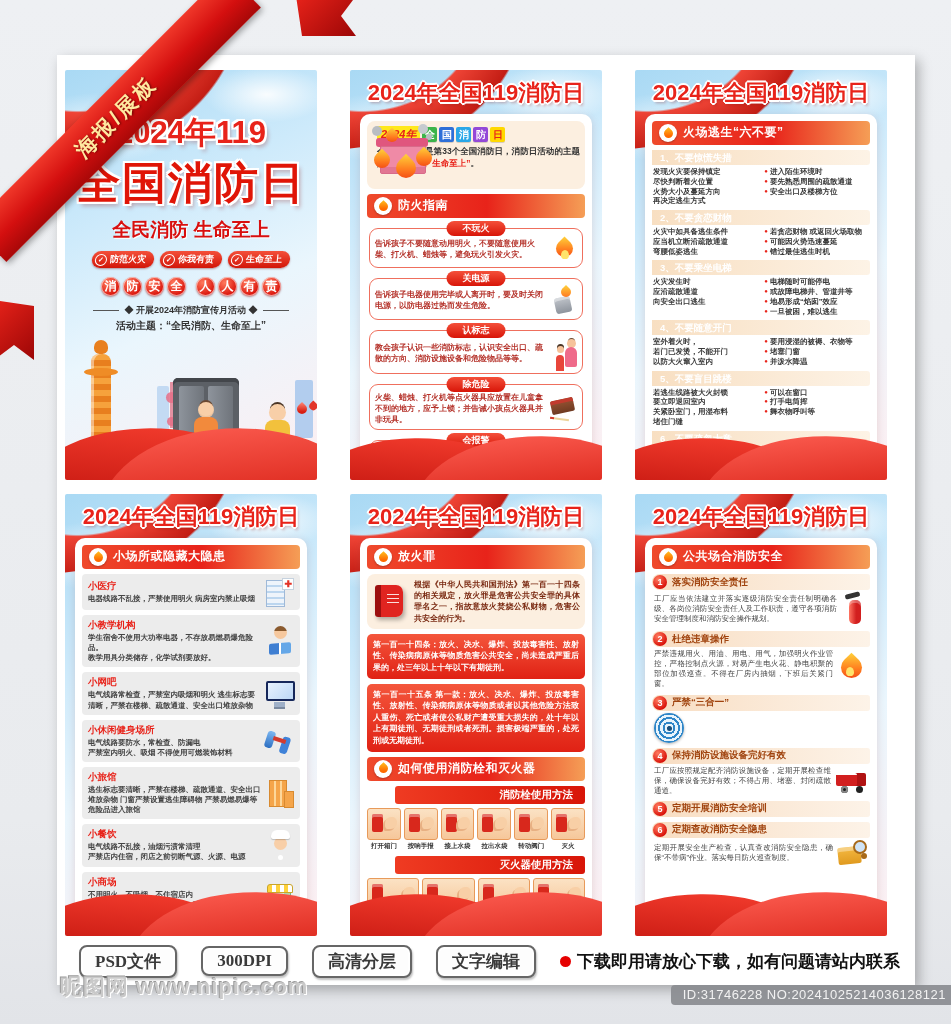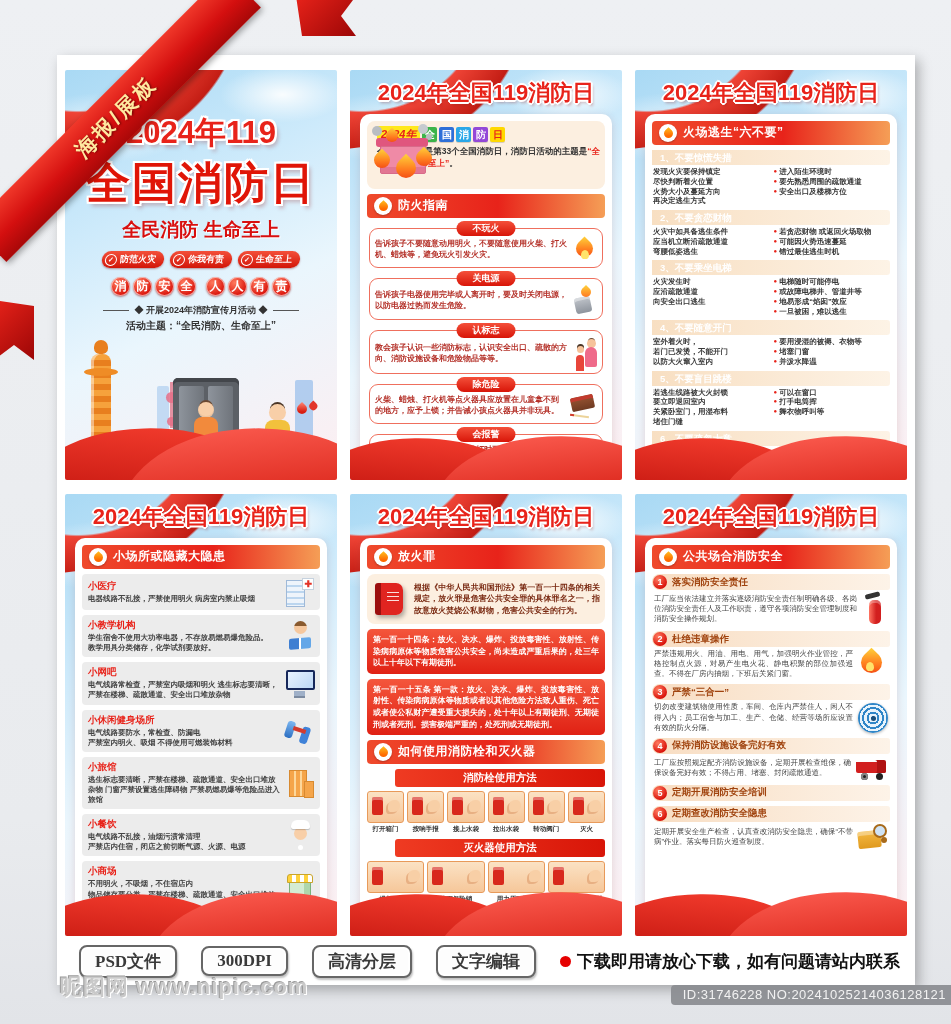--- a/index.html
+++ b/index.html
@@ -1,21 +1,21 @@
 <!DOCTYPE html>
 <html><head>
 <meta charset="utf-8">
 <style>
   html,body{margin:0;padding:0;}
   .page{position:relative;width:951px;height:1024px;background:linear-gradient(180deg,#eef0f3 0%,#e9ebee 80%,#e2e4e8 100%);font-family:"Liberation Sans",sans-serif;overflow:hidden;}
   .sheet{position:absolute;left:57px;top:55px;width:858px;height:930px;background:#fff;box-shadow:4px 5px 12px rgba(0,0,0,.28);}
   .sheet::after{content:"";position:absolute;left:10px;right:10px;bottom:-8px;height:14px;background:radial-gradient(50% 100% at 50% 0,rgba(0,0,0,.25),transparent 70%);z-index:-1;}
 
   
-  .poster{position:absolute;width:272px;overflow:hidden;border-radius:2px;
+  .poster{position:absolute;width:252px;overflow:hidden;border-radius:2px;
     background:
       radial-gradient(90px 40px at 80% 6%,rgba(255,255,255,.9),transparent 70%),
       radial-gradient(120px 50px at 15% 14%,rgba(255,255,255,.75),transparent 70%),
       linear-gradient(155deg,#a9d9f4 0%,#cdeafb 32%,#eaf6fd 58%,#fdeef1 100%);}
   .p1{left:8px;top:15px;height:410px;}
   .p2{left:293px;top:15px;height:410px;}
   .p3{left:578px;top:15px;height:410px;}
   .p4{left:8px;top:439px;height:442px;}
   .p5{left:293px;top:439px;height:442px;}
   .p6{left:578px;top:439px;height:442px;}
@@ -115,21 +115,21 @@
   
   .p4-item{display:flex;align-items:center;gap:5px;background:#ececec;border-radius:4px;padding:4px 6px;margin-bottom:5px;}
   .p4-body{flex:1;}
   .p4-label{color:#e8231a;font-size:9.5px;font-weight:bold;margin-bottom:1px;}
   .p4-text{font-size:7.5px;line-height:1.35;color:#444;font-weight:bold;}
 
   
   .p5-intro{display:flex;gap:6px;align-items:center;background:#fcefe0;border-radius:8px;padding:5px;margin-bottom:5px;}
   .p5-intro-text{flex:1;font-size:8px;line-height:1.4;color:#7a2a12;font-weight:bold;text-align:justify;}
   .law{background:linear-gradient(180deg,#f4563c,#e02114);border-radius:5px;color:#fff;font-size:8px;font-weight:bold;line-height:1.45;padding:5px 6px;margin-bottom:5px;text-align:justify;}
-  .subbar{background:linear-gradient(90deg,#ef3b22,#d81508);border-radius:3px;color:#fff;text-align:center;font-size:10.5px;font-weight:bold;padding:2px 3px;margin-bottom:4px;margin-left:28px;}
+  .subbar{background:linear-gradient(90deg,#ef3b22,#d81508);border-radius:3px;color:#fff;text-align:right;font-size:10.5px;font-weight:bold;padding:2px 12px;margin-bottom:4px;margin-left:28px;}
   .steps{display:flex;gap:3px;margin-bottom:5px;}
   .step{flex:1;min-width:0;}
   .step-pic{height:30px;background:linear-gradient(#fbe2c4,#f6c79a);border:1px solid #e89a5a;border-radius:3px;position:relative;overflow:hidden;}
   .step-pic::before{content:"";position:absolute;left:4px;top:5px;width:11px;height:18px;background:#d8281c;border-radius:2px;box-shadow:inset 0 3px 0 rgba(255,255,255,.35);}
   .step-pic::after{content:"";position:absolute;right:3px;top:8px;width:12px;height:12px;background:#f8cfa6;border-radius:50% 40% 50% 30%;box-shadow:-2px 2px 0 #e8b083;}
   .step-label{margin-top:2px;text-align:center;font-size:6.5px;color:#333;font-weight:bold;white-space:nowrap;overflow:hidden;}
 
   
   .p6-sec{margin-bottom:5px;}
   .p6-head{display:flex;align-items:center;gap:5px;background:linear-gradient(90deg,#f8ddc2,#fdf3e8);border-radius:9px 3px 3px 9px;padding:1px 4px 1px 1px;margin-bottom:2px;}
@@ -625,21 +625,20 @@
               <div class="p6-text">严禁违规用火、用油、用电、用气，加强明火作业管控，严格控制点火源，对易产生电火花、静电积聚的部位加强巡查。不得在厂房内抽烟，下班后关紧门窗。</div>
               <span class="ic ic-flame big"></span>
             </div>
         </div>
         <div class="p6-sec">
           <div class="p6-head">
               <span class="p6-num">3</span>
               <span class="p6-title">严禁“三合一”</span>
             </div>
           <div class="p6-row">
-              <div class="p6-text">切勿改变建筑物使用性质，车间、仓库内严禁住人，闲人不得入内；员工宿舍与加工、生产、仓储、经营等场所应设置有效的防火分隔。</div>
               <span class="ic ic-coil"></span>
             </div>
         </div>
         <div class="p6-sec">
           <div class="p6-head">
               <span class="p6-num">4</span>
               <span class="p6-title">保持消防设施设备完好有效</span>
             </div>
           <div class="p6-row">
               <div class="p6-text">工厂应按照规定配齐消防设施设备，定期开展检查维保，确保设备完好有效；不得占用、堵塞、封闭疏散通道。</div>

